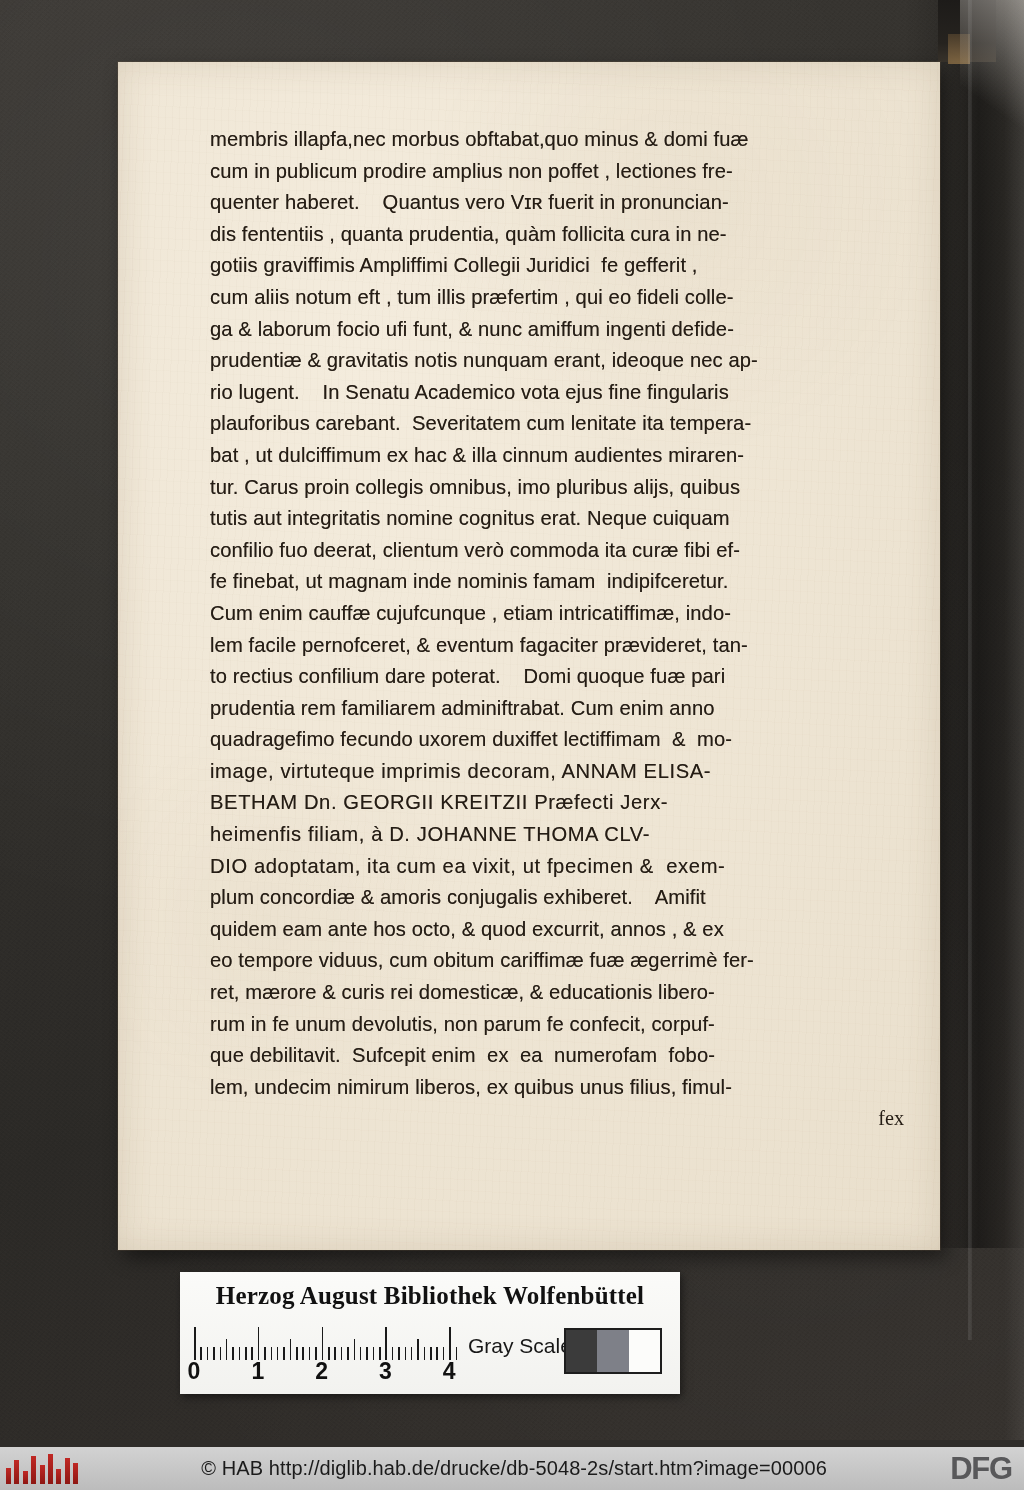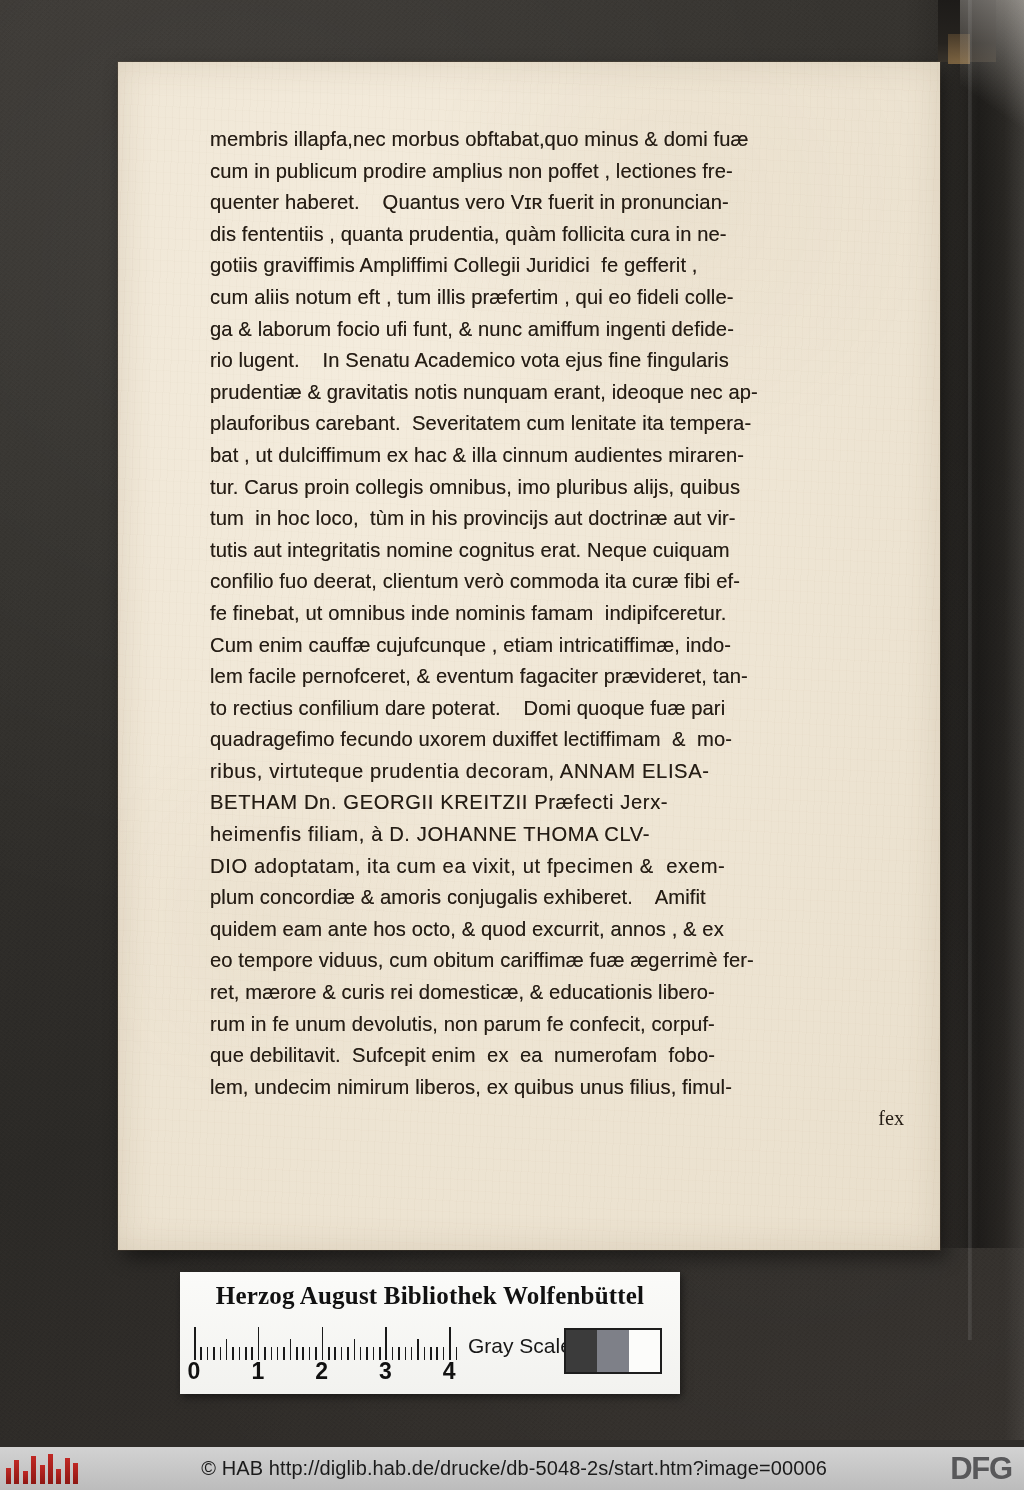--- a/index.html
+++ b/index.html
@@ -279,34 +279,34 @@
 
   <div id="text-block">
 
   <div class="doc-line">membris illapfa,nec morbus obftabat,quo minus &amp; domi fuæ</div>
       <div class="doc-line">cum in publicum prodire amplius non poffet , lectiones fre-</div>
       <div class="doc-line">quenter haberet.    Quantus vero Vɪʀ fuerit in pronuncian-</div>
       <div class="doc-line">dis fententiis , quanta prudentia, quàm follicita cura in ne-</div>
       <div class="doc-line">gotiis graviffimis Ampliffimi Collegii Juridici  fe gefferit ,</div>
       <div class="doc-line">cum aliis notum eft , tum illis præfertim , qui eo fideli colle-</div>
       <div class="doc-line">ga &amp; laborum focio ufi funt, &amp; nunc amiffum ingenti defide-</div>
+      <div class="doc-line">prudentiæ &amp; gravitatis notis nunquam erant, ideoque nec ap-</div>
       <div class="doc-line">rio lugent.    In Senatu Academico vota ejus fine fingularis</div>
-      <div class="doc-line">prudentiæ &amp; gravitatis notis nunquam erant, ideoque nec ap-</div>
       <div class="doc-line">plauforibus carebant.  Severitatem cum lenitate ita tempera-</div>
       <div class="doc-line">bat , ut dulciffimum ex hac &amp; illa cinnum audientes miraren-</div>
       <div class="doc-line">tur. Carus proin collegis omnibus, imo pluribus alijs, quibus</div>
-      <div class="doc-line">tum  in hoc loco,  tùm in his provincijs aut doctrinæ aut vir-</div>
       <div class="doc-line">tutis aut integritatis nomine cognitus erat. Neque cuiquam</div>
       <div class="doc-line">confilio fuo deerat, clientum verò commoda ita curæ fibi ef-</div>
-      <div class="doc-line">fe finebat, ut omnibus inde nominis famam  indipifceretur.</div>
+      <div class="doc-line">fe finebat, ut magnam inde nominis famam  indipifceretur.</div>
       <div class="doc-line">Cum enim cauffæ cujufcunque , etiam intricatiffimæ, indo-</div>
       <div class="doc-line">lem facile pernofceret, &amp; eventum fagaciter prævideret, tan-</div>
       <div class="doc-line">to rectius confilium dare poterat.    Domi quoque fuæ pari</div>
+      <div class="doc-line">prudentia rem familiarem adminiftrabat. Cum enim anno</div>
       <div class="doc-line">quadragefimo fecundo uxorem duxiffet lectiffimam  &amp;  mo-</div>
-      <div class="doc-line caps">ribus, virtuteque prudentia decoram, ANNAM ELISA-</div>
+      <div class="doc-line caps">image, virtuteque imprimis decoram, ANNAM ELISA-</div>
       <div class="doc-line caps">BETHAM Dn. GEORGII KREITZII Præfecti Jerx-</div>
       <div class="doc-line caps">heimenfis filiam, à D. JOHANNE THOMA CLV-</div>
       <div class="doc-line caps">DIO adoptatam, ita cum ea vixit, ut fpecimen &amp;  exem-</div>
       <div class="doc-line">plum concordiæ &amp; amoris conjugalis exhiberet.    Amifit</div>
       <div class="doc-line">quidem eam ante hos octo, &amp; quod excurrit, annos , &amp; ex</div>
       <div class="doc-line">eo tempore viduus, cum obitum cariffimæ fuæ ægerrimè fer-</div>
       <div class="doc-line">ret, mærore &amp; curis rei domesticæ, &amp; educationis libero-</div>
       <div class="doc-line">rum in fe unum devolutis, non parum fe confecit, corpuf-</div>
       <div class="doc-line">que debilitavit.  Sufcepit enim  ex  ea  numerofam  fobo-</div>
       <div class="doc-line">lem, undecim nimirum liberos, ex quibus unus filius, fimul-</div>

